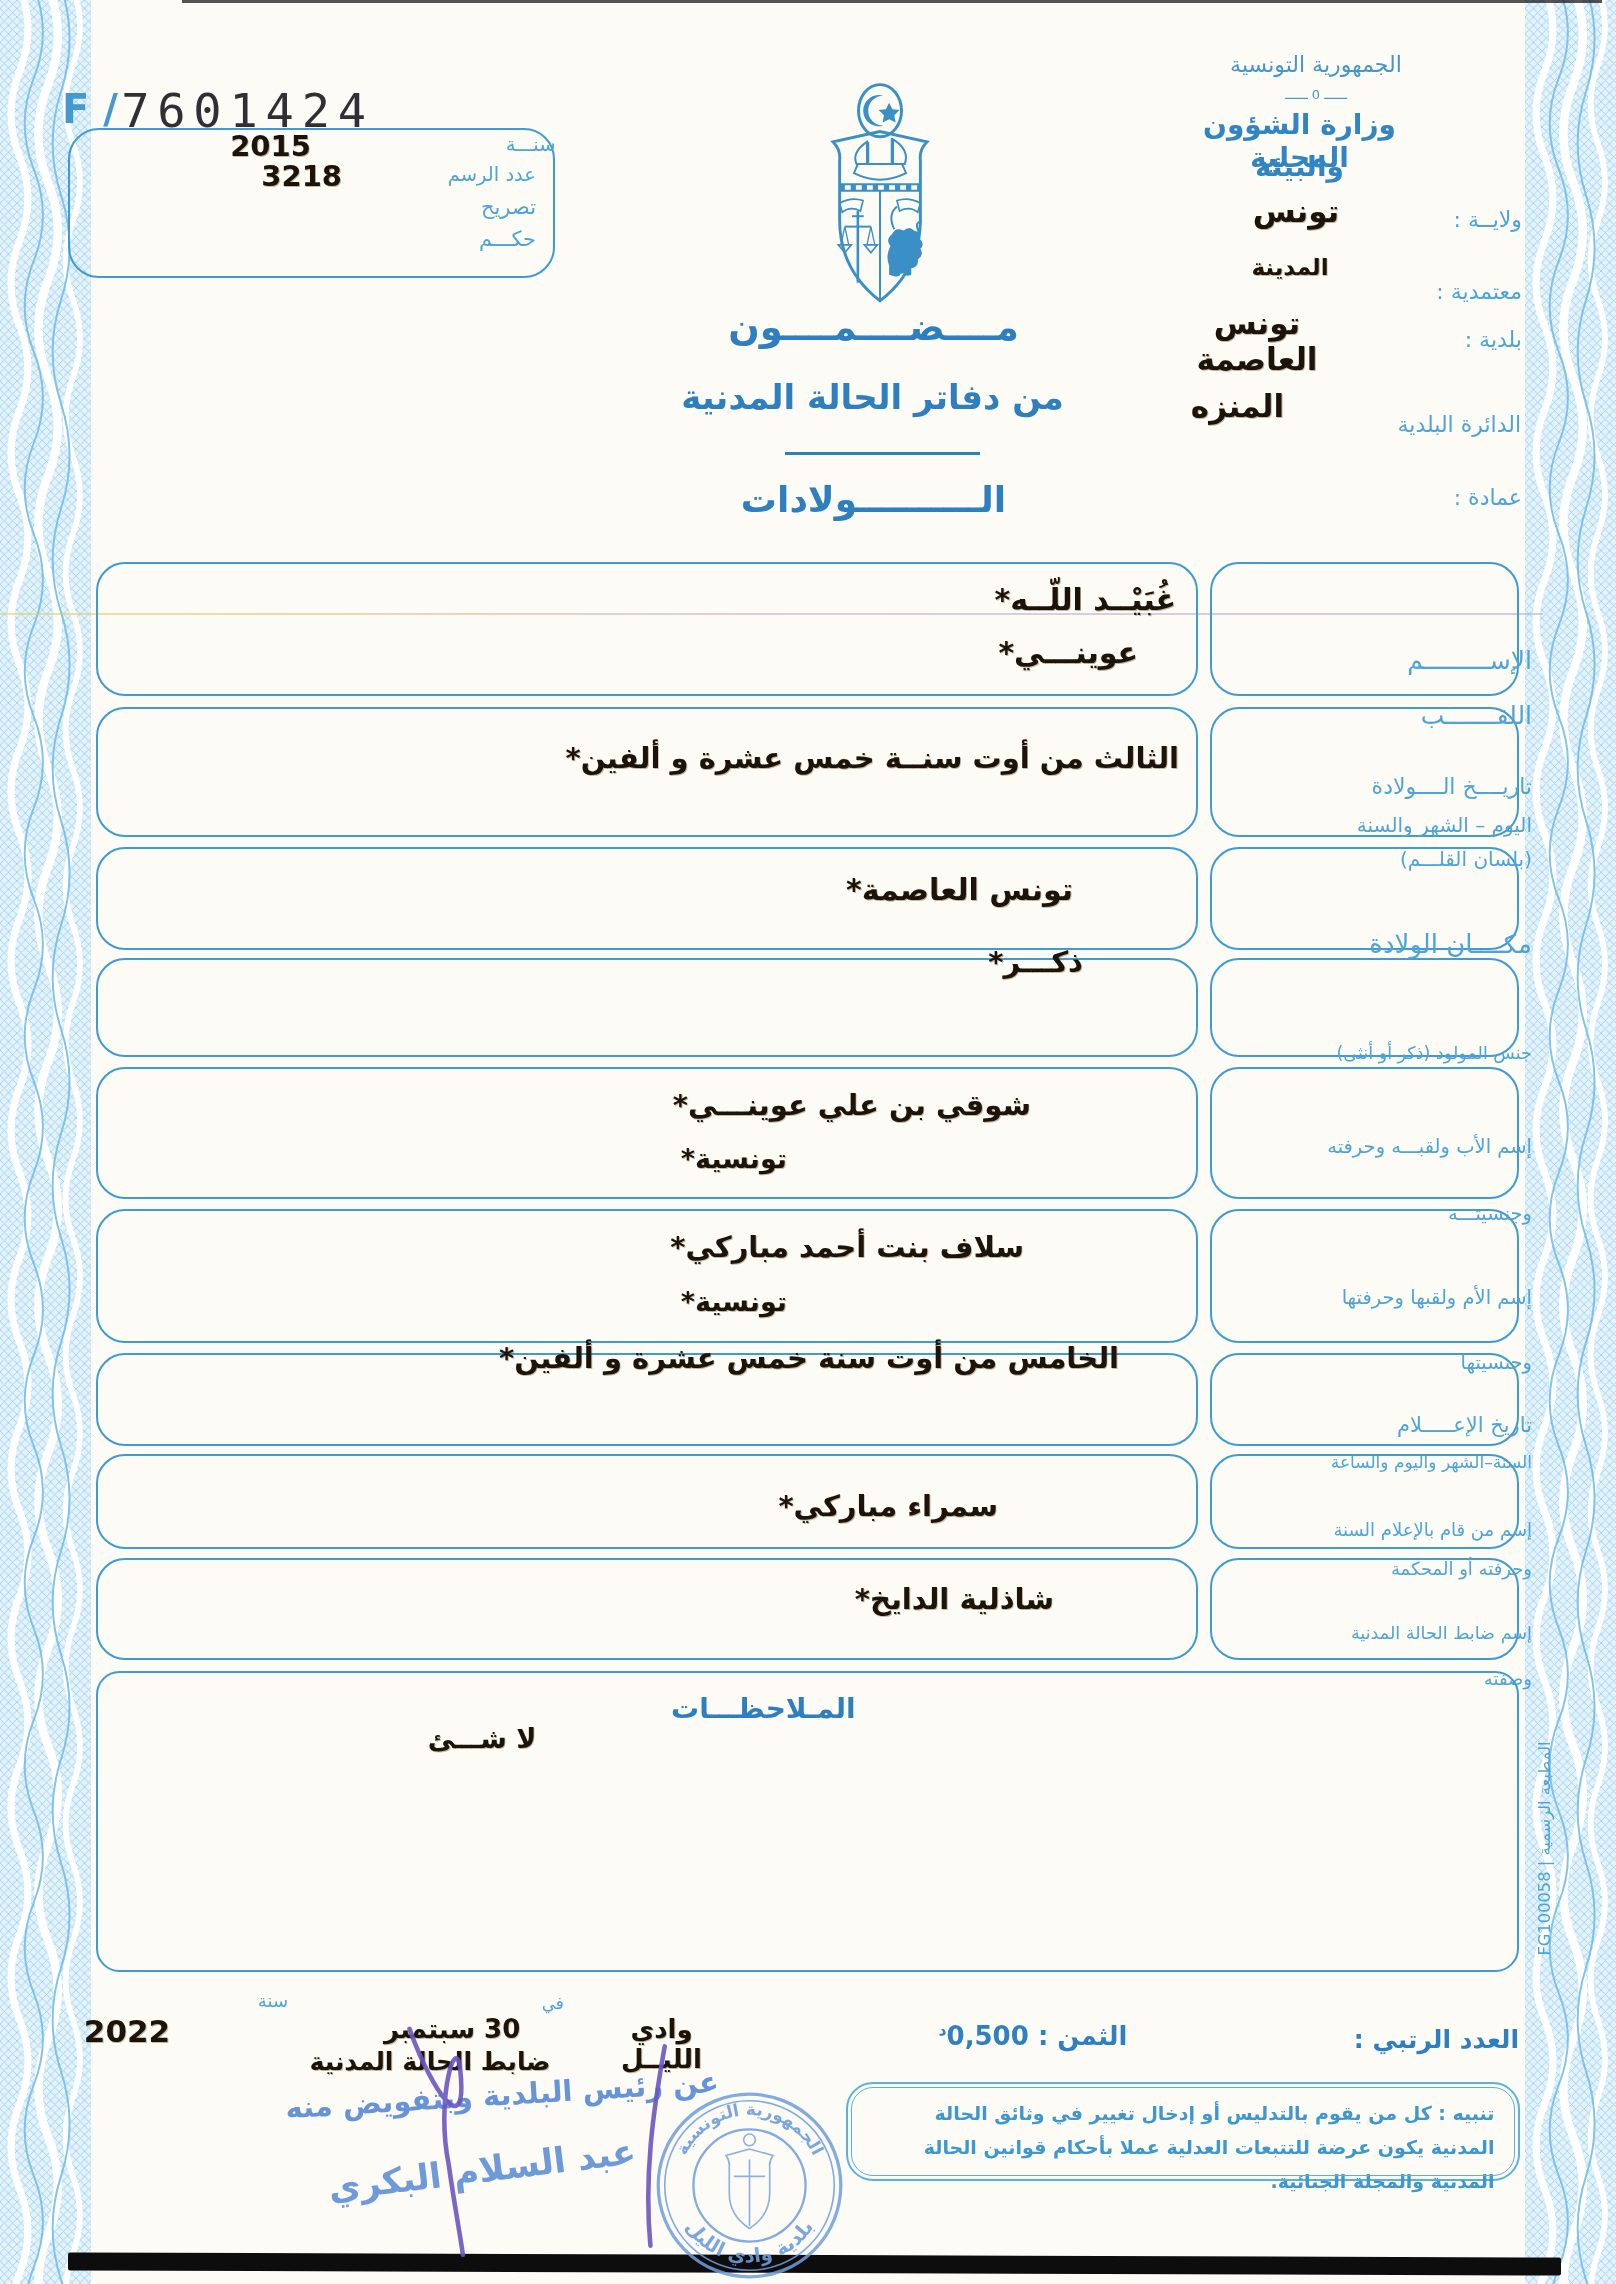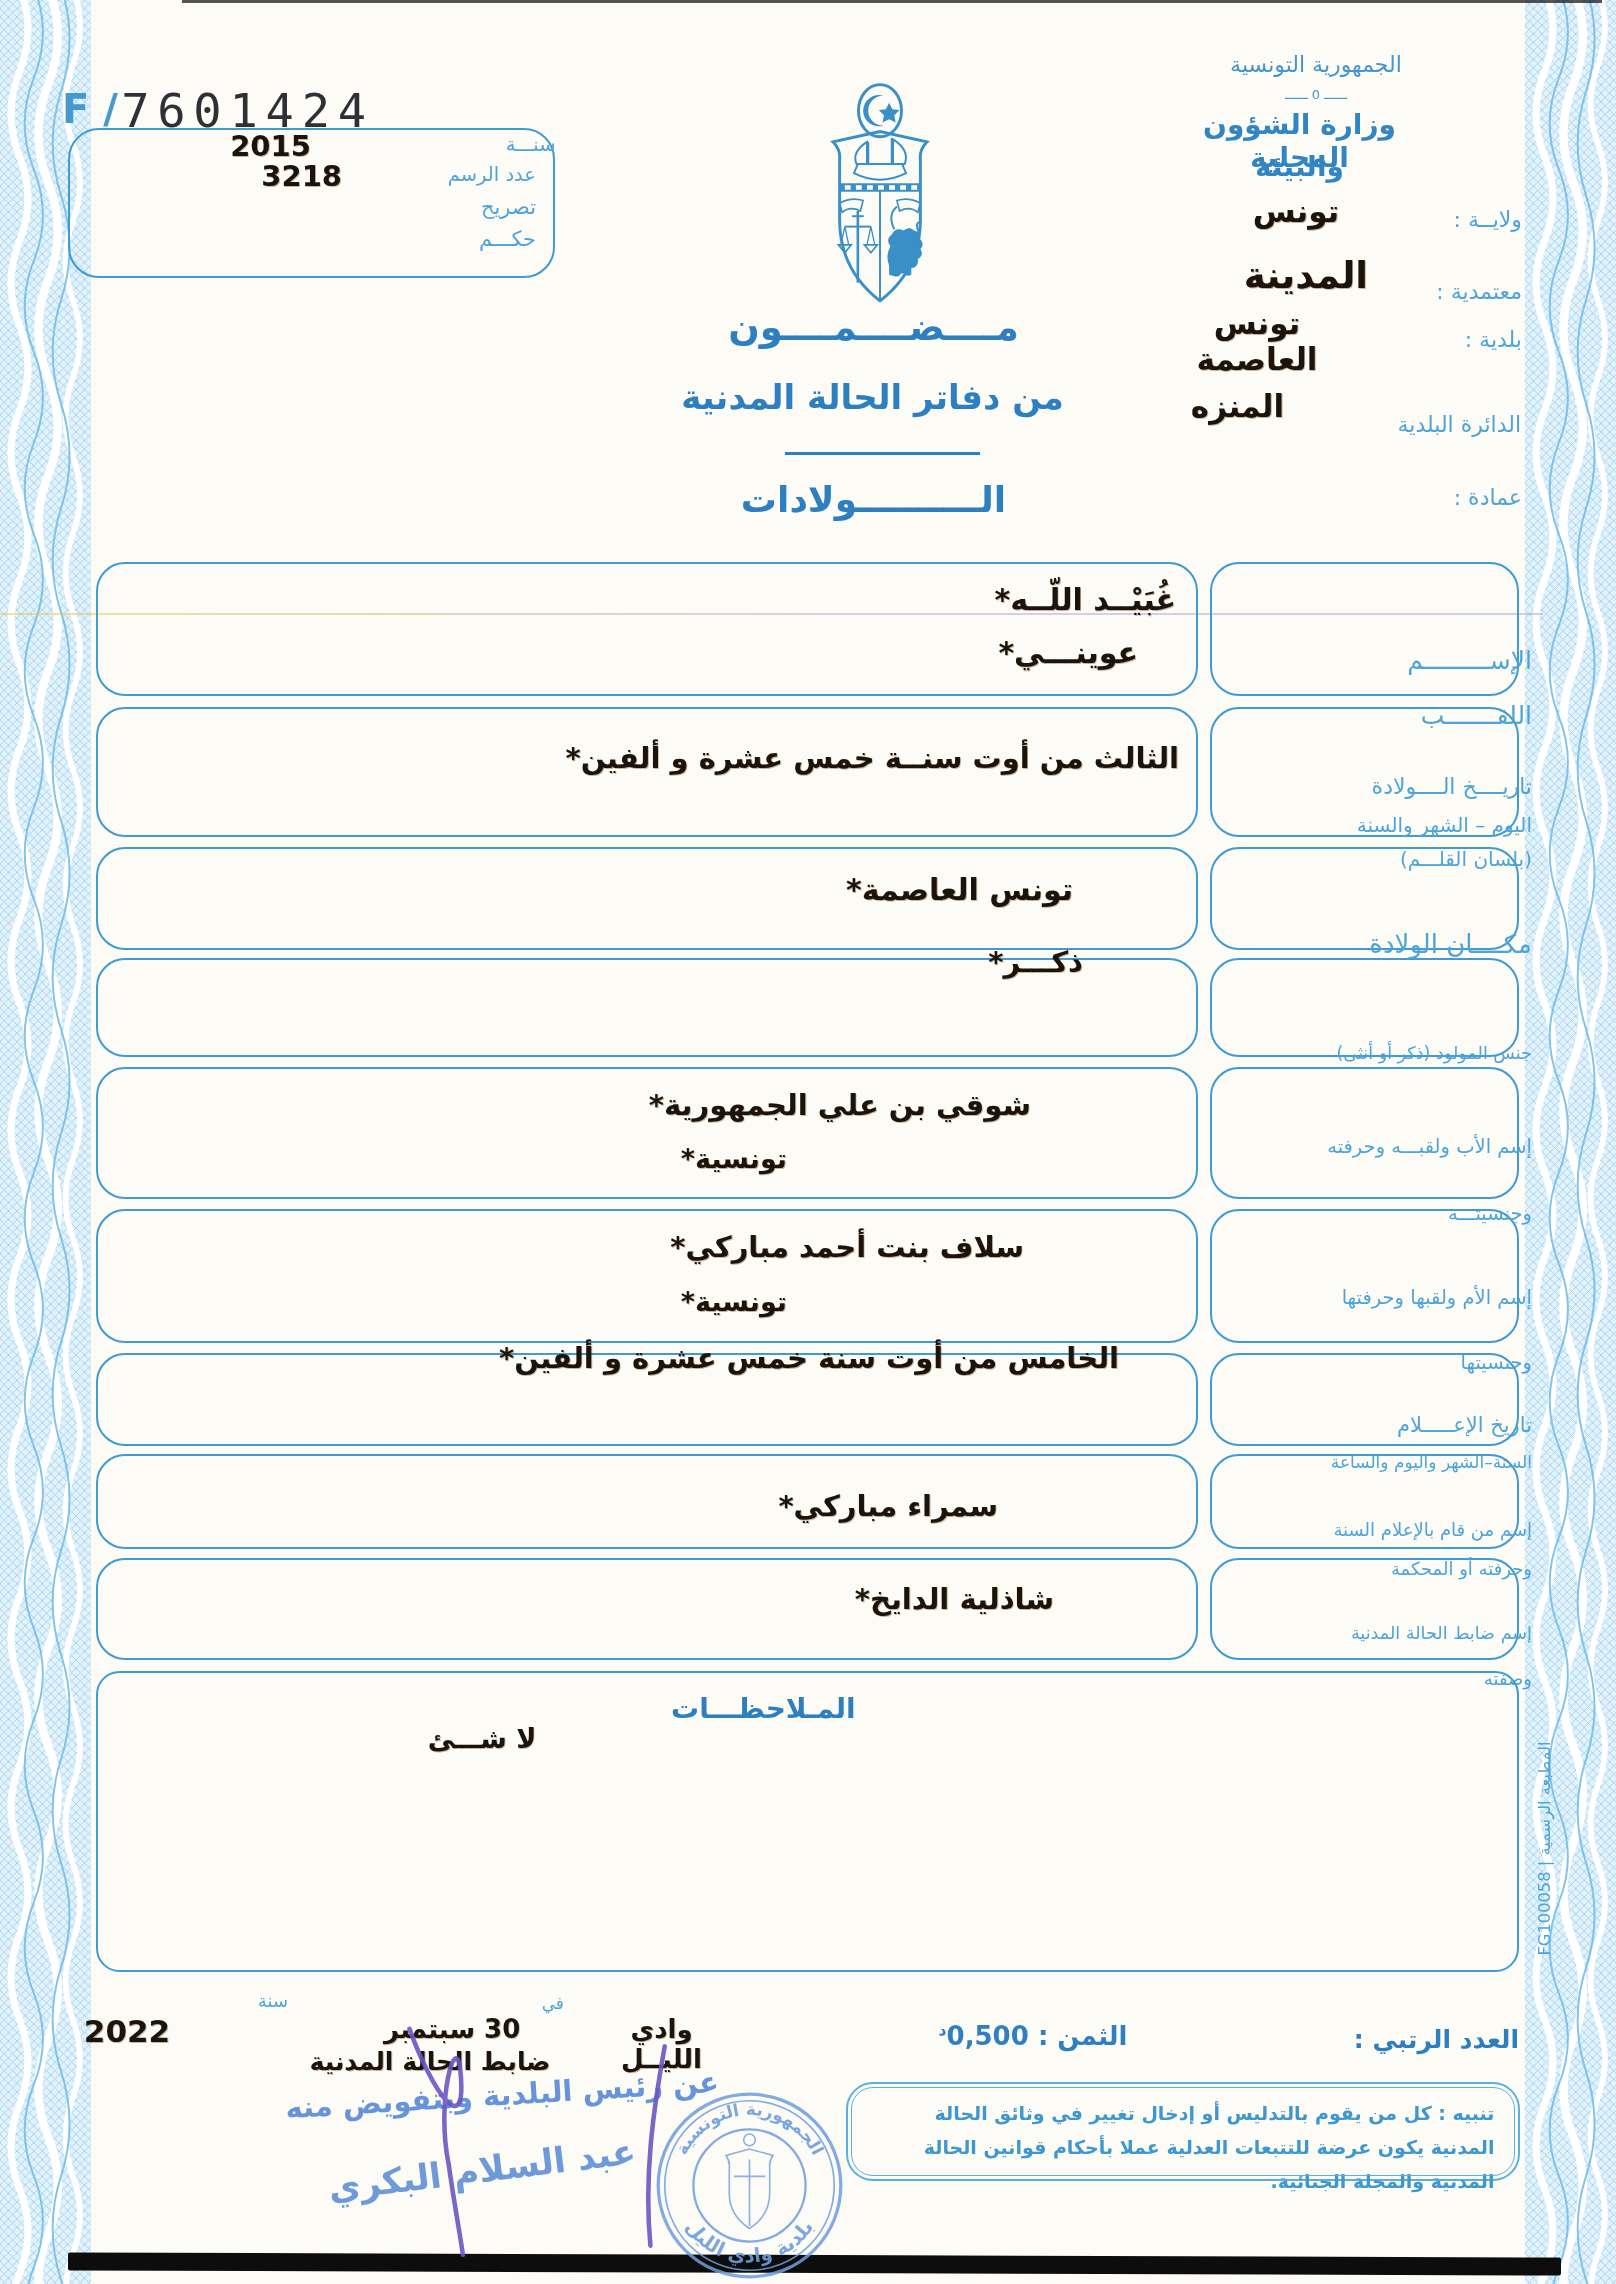--- a/index.html
+++ b/index.html
@@ -97,21 +97,21 @@
 </svg>
 
 <div class="abs lbl" style="left:1212px;top:52px;width:208px;text-align:center;font-size:22px;color:#4596cc">الجمهورية التونسية</div>
 <div class="abs lbl" style="left:1254px;top:87px;width:124px;text-align:center;font-size:13px;color:#4596cc">ــــــ 0 ــــــ</div>
 <div class="abs blt" style="left:1153px;top:108px;width:293px;text-align:center;font-size:28px">وزارة الشؤون المحلية</div>
 <div class="abs blt" style="left:1231px;top:150px;width:137px;text-align:center;font-size:28px">والبيئة</div>
 
 <div class="abs lbl" style="left:1424px;top:207px;width:98px;font-size:22px">ولايــة :</div>
 <div class="abs val" style="left:1218px;top:193px;width:156px;text-align:center;font-size:31px">تونس</div>
 <div class="abs lbl" style="left:1407px;top:279px;width:115px;font-size:22px">معتمدية :</div>
-<div class="abs val" style="left:1212px;top:254px;width:156px;text-align:right;font-size:37px">المدينة</div>
+<div class="abs val" style="left:1212px;top:254px;width:156px;text-align:center;font-size:23px">المدينة</div>
 <div class="abs lbl" style="left:1431px;top:327px;width:91px;font-size:22px">بلدية :</div>
 <div class="abs val" style="left:1153px;top:305px;width:208px;text-align:center;font-size:31px">تونس العاصمة</div>
 <div class="abs lbl" style="left:1335px;top:412px;width:186px;font-size:22px">الدائرة البلدية</div>
 <div class="abs val" style="left:1166px;top:388px;width:143px;text-align:center;font-size:31px">المنزه</div>
 <div class="abs lbl" style="left:1427px;top:485px;width:95px;font-size:22px">عمادة :</div>
 
 <div class="abs title-blue" style="left:704px;top:306px;width:339px;text-align:center;font-size:37px">مــــضــــمــــون</div>
 <div class="abs title-blue" style="left:664px;top:377px;width:417px;text-align:center;font-size:34px">من دفاتر الحالة المدنية</div>
 <div class="abs" style="left:785px;top:452px;width:195px;height:3.3px;background:#2e7fc0"></div>
 <div class="abs title-blue" style="left:704px;top:479px;width:339px;text-align:center;font-size:36px">الــــــــــولادات</div>
@@ -144,21 +144,21 @@
 <div class="abs lbl lline" style="top:726px;font-size:22px">تاريــــخ الــــولادة</div>
 <div class="abs lbl lline" style="top:765px;font-size:20px">اليوم – الشهر والسنة</div>
 <div class="abs lbl lline" style="top:799px;font-size:20px">(بلسان القلـــم)</div>
 
 <div class="abs val vline" style="top:872px;font-size:30px;width:975px">تونس العاصمة*</div>
 <div class="abs lbl lline" style="top:881px;font-size:26px;letter-spacing:0.7px">مكــــان الولادة</div>
 
 <div class="abs val vline" style="top:945px;font-size:29px;width:985px">ذكـــر*</div>
 <div class="abs lbl lline" style="top:995px;font-size:17.6px">جنس المولود (ذكر أو أنثى)</div>
 
-<div class="abs val vline" style="top:1088px;font-size:29px;width:933px">شوقي بن علي الجمهورية*</div>
+<div class="abs val vline" style="top:1088px;font-size:29px;width:933px">شوقي بن علي عوينـــي*</div>
 <div class="abs val vline" style="top:1143px;font-size:27px;width:689px">تونسية*</div>
 <div class="abs lbl lline" style="top:1087px;font-size:19.5px">إسم الأب ولقبـــه وحرفته</div>
 <div class="abs lbl lline" style="top:1154px;font-size:19.5px">وجنسيتـــه</div>
 
 <div class="abs val vline" style="top:1230px;font-size:29px;width:926px">سلاف بنت أحمد مباركي*</div>
 <div class="abs val vline" style="top:1286px;font-size:27px;width:689px">تونسية*</div>
 <div class="abs lbl lline" style="top:1238px;font-size:19.5px">إسم الأم ولقبها وحرفتها</div>
 <div class="abs lbl lline" style="top:1303px;font-size:19.5px">وجنسيتها</div>
 
 <div class="abs val vline" style="top:1341px;font-size:29px;width:1021px">الخامس من أوت سنة خمس عشرة و ألفين*</div>

